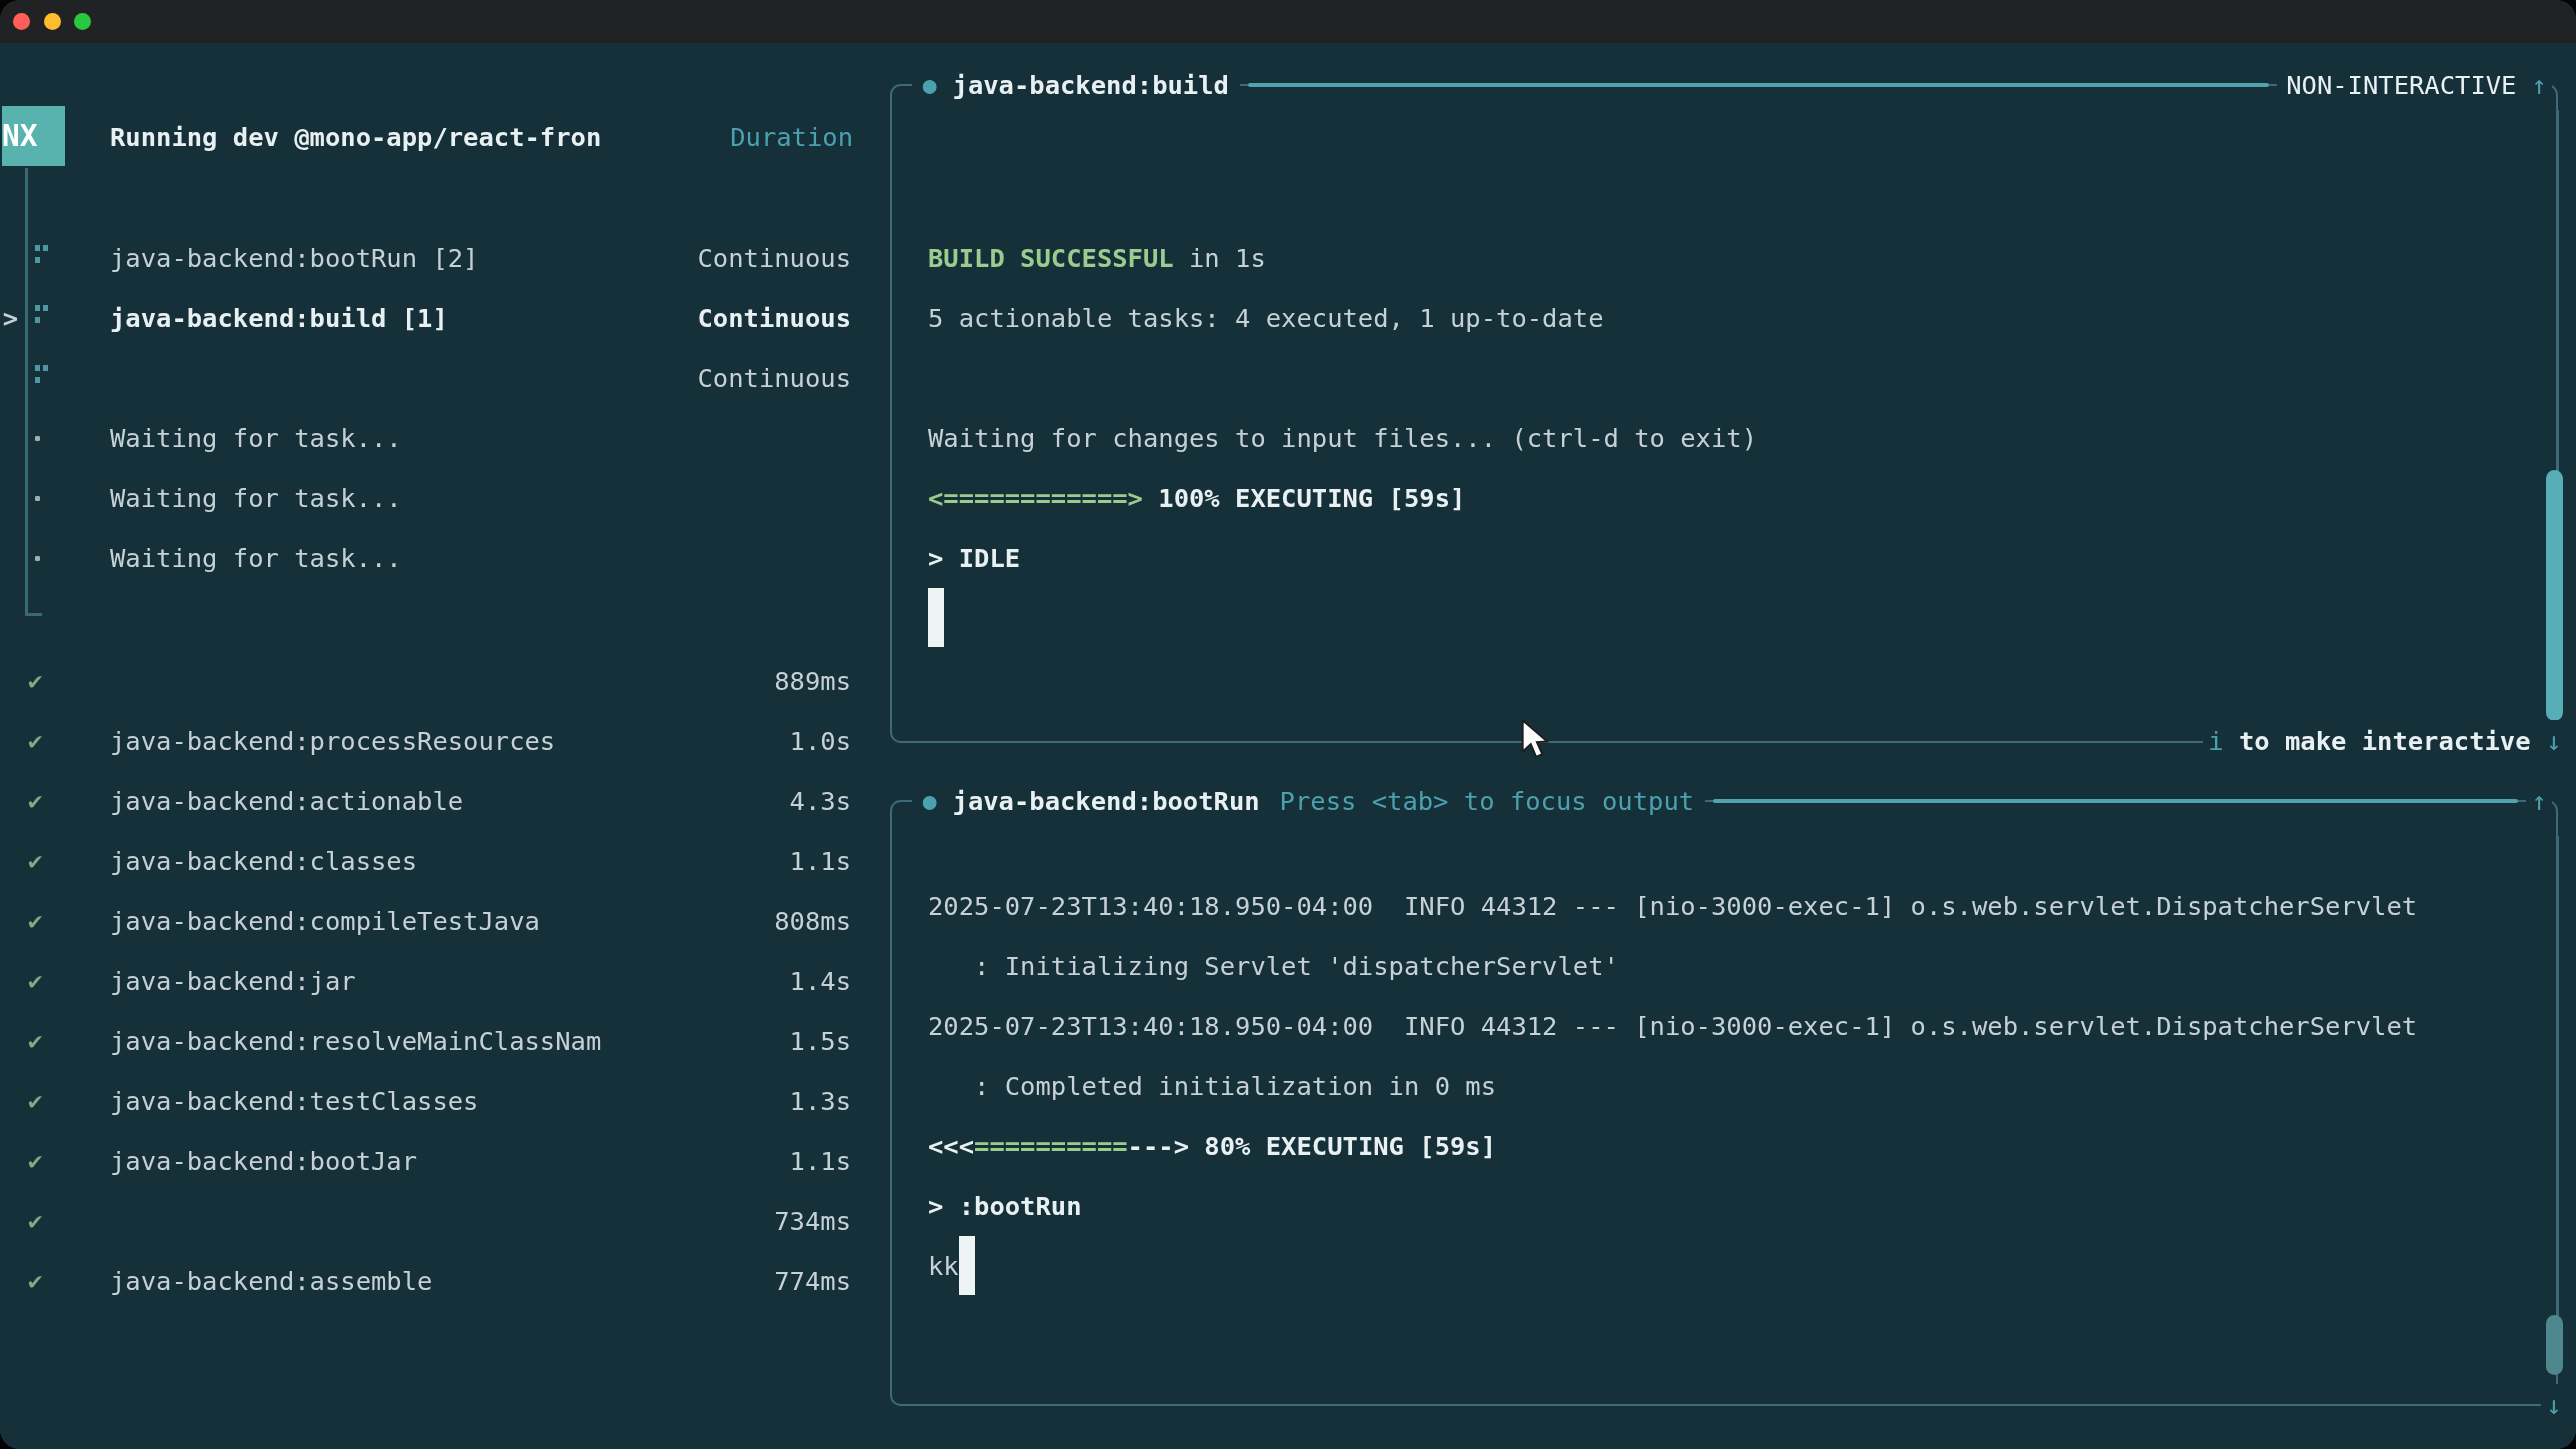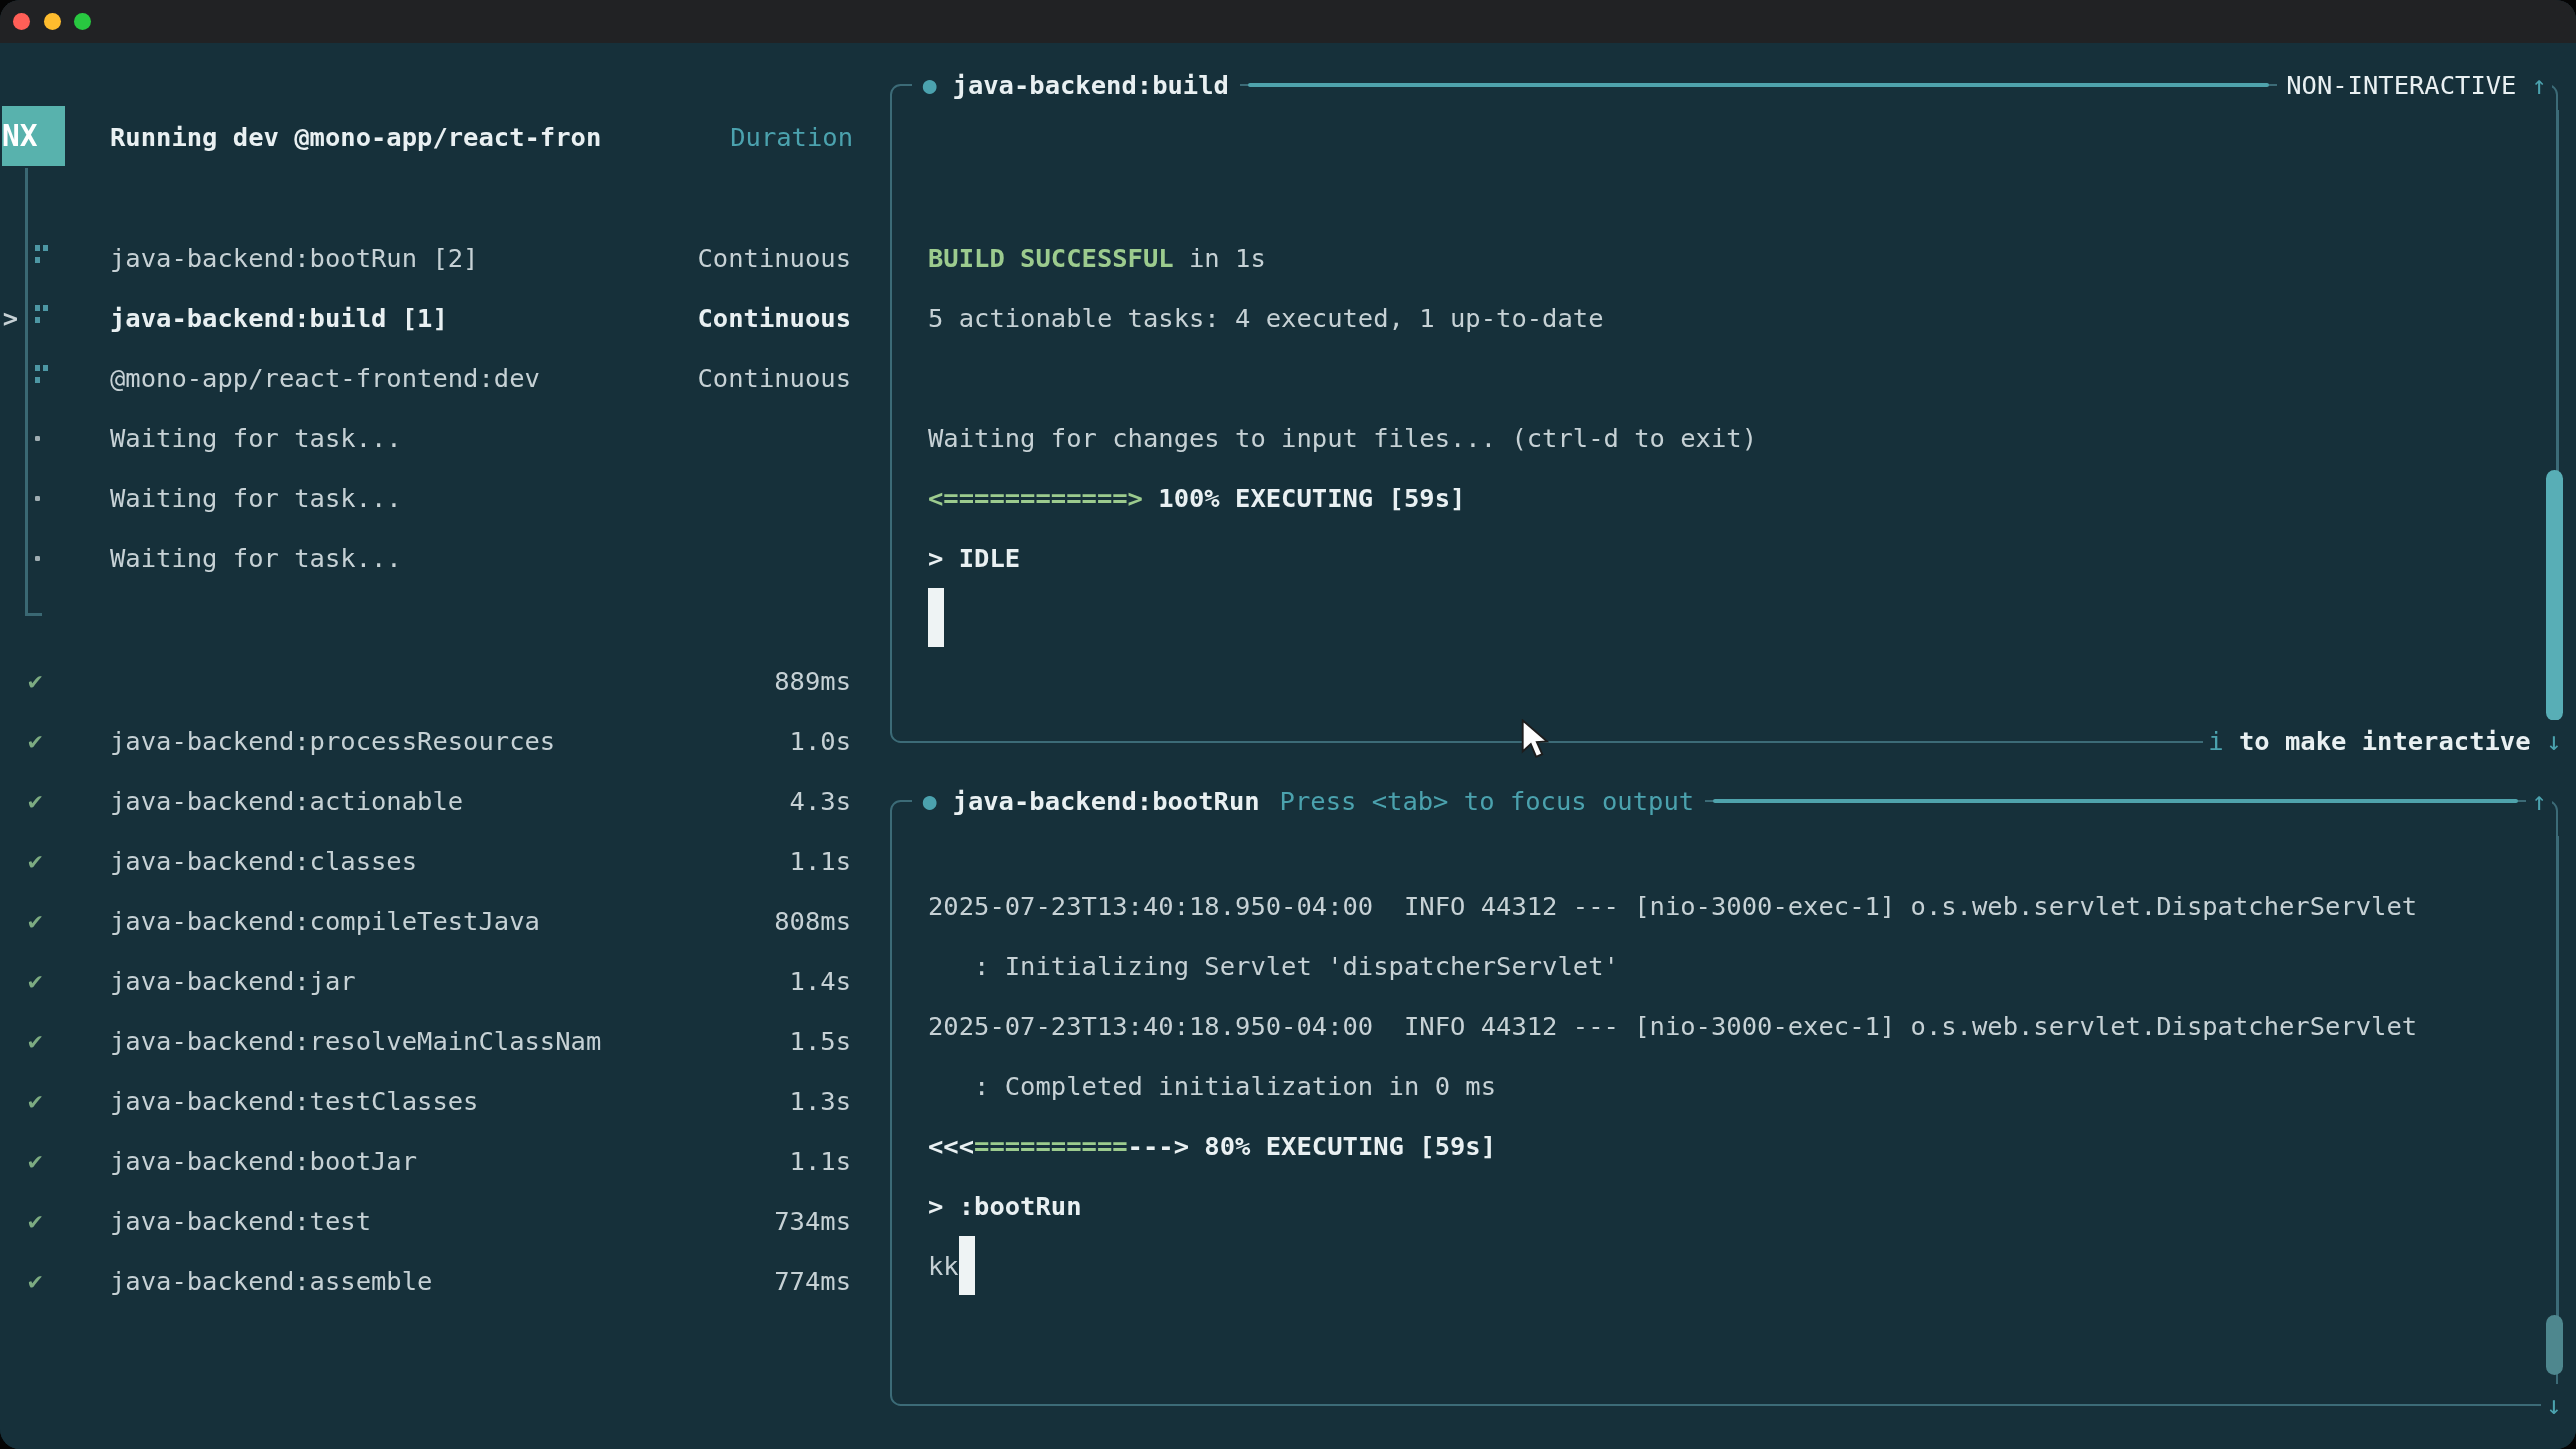--- a/index.html
+++ b/index.html
@@ -92,36 +92,36 @@
     <aside class="sidebar">
       <div class="nx-badge">NX</div>
       <div class="sb-title">Running dev @mono-app/react-fron</div>
       <div class="sb-duration">Duration</div>
       <div class="tree-line"></div>
       <div class="tree-foot"></div>
 
       <div id="running-tasks" class="rows" style="top:185px">
           <div class="trow"><span class="t-icon spinner"></span><span class="t-name">java-backend:bootRun [2]</span><span class="t-status">Continuous</span></div>
           <div class="trow sel"><span class="t-marker">&gt;</span><span class="t-icon spinner"></span><span class="t-name">java-backend:build [1]</span><span class="t-status">Continuous</span></div>
-          <div class="trow"><span class="t-icon spinner"></span><span class="t-name">@mono-app/react-frontend:dev</span><span class="t-status">Continuous</span></div>
+          <div class="trow"><span class="t-icon spinner"></span><span class="t-status">Continuous</span></div>
           <div class="trow"><span class="t-icon dot"></span><span class="t-name">Waiting for task...</span></div>
           <div class="trow"><span class="t-icon dot"></span><span class="t-name">Waiting for task...</span></div>
           <div class="trow"><span class="t-icon dot"></span><span class="t-name">Waiting for task...</span></div>
         </div>
       <div id="completed-tasks" class="rows" style="top:608px">
           <div class="trow"><span class="t-check">✔</span><span class="t-status">889ms</span></div>
           <div class="trow"><span class="t-check">✔</span><span class="t-name">java-backend:processResources</span><span class="t-status">1.0s</span></div>
           <div class="trow"><span class="t-check">✔</span><span class="t-name">java-backend:actionable</span><span class="t-status">4.3s</span></div>
           <div class="trow"><span class="t-check">✔</span><span class="t-name">java-backend:classes</span><span class="t-status">1.1s</span></div>
           <div class="trow"><span class="t-check">✔</span><span class="t-name">java-backend:compileTestJava</span><span class="t-status">808ms</span></div>
           <div class="trow"><span class="t-check">✔</span><span class="t-name">java-backend:jar</span><span class="t-status">1.4s</span></div>
           <div class="trow"><span class="t-check">✔</span><span class="t-name">java-backend:resolveMainClassNam</span><span class="t-status">1.5s</span></div>
           <div class="trow"><span class="t-check">✔</span><span class="t-name">java-backend:testClasses</span><span class="t-status">1.3s</span></div>
           <div class="trow"><span class="t-check">✔</span><span class="t-name">java-backend:bootJar</span><span class="t-status">1.1s</span></div>
-          <div class="trow"><span class="t-check">✔</span><span class="t-name">java-backend:test</span><span class="t-status">734ms</span></div>
+          <div class="trow"><span class="t-check">✔</span><span class="t-status">734ms</span></div>
           <div class="trow"><span class="t-check">✔</span><span class="t-name">java-backend:assemble</span><span class="t-status">774ms</span></div>
         </div>
 
       <div class="sb-footer">
         <span class="sbf-left"></span>
         
       </div>
     </aside>
 
     <section class="panel build">

